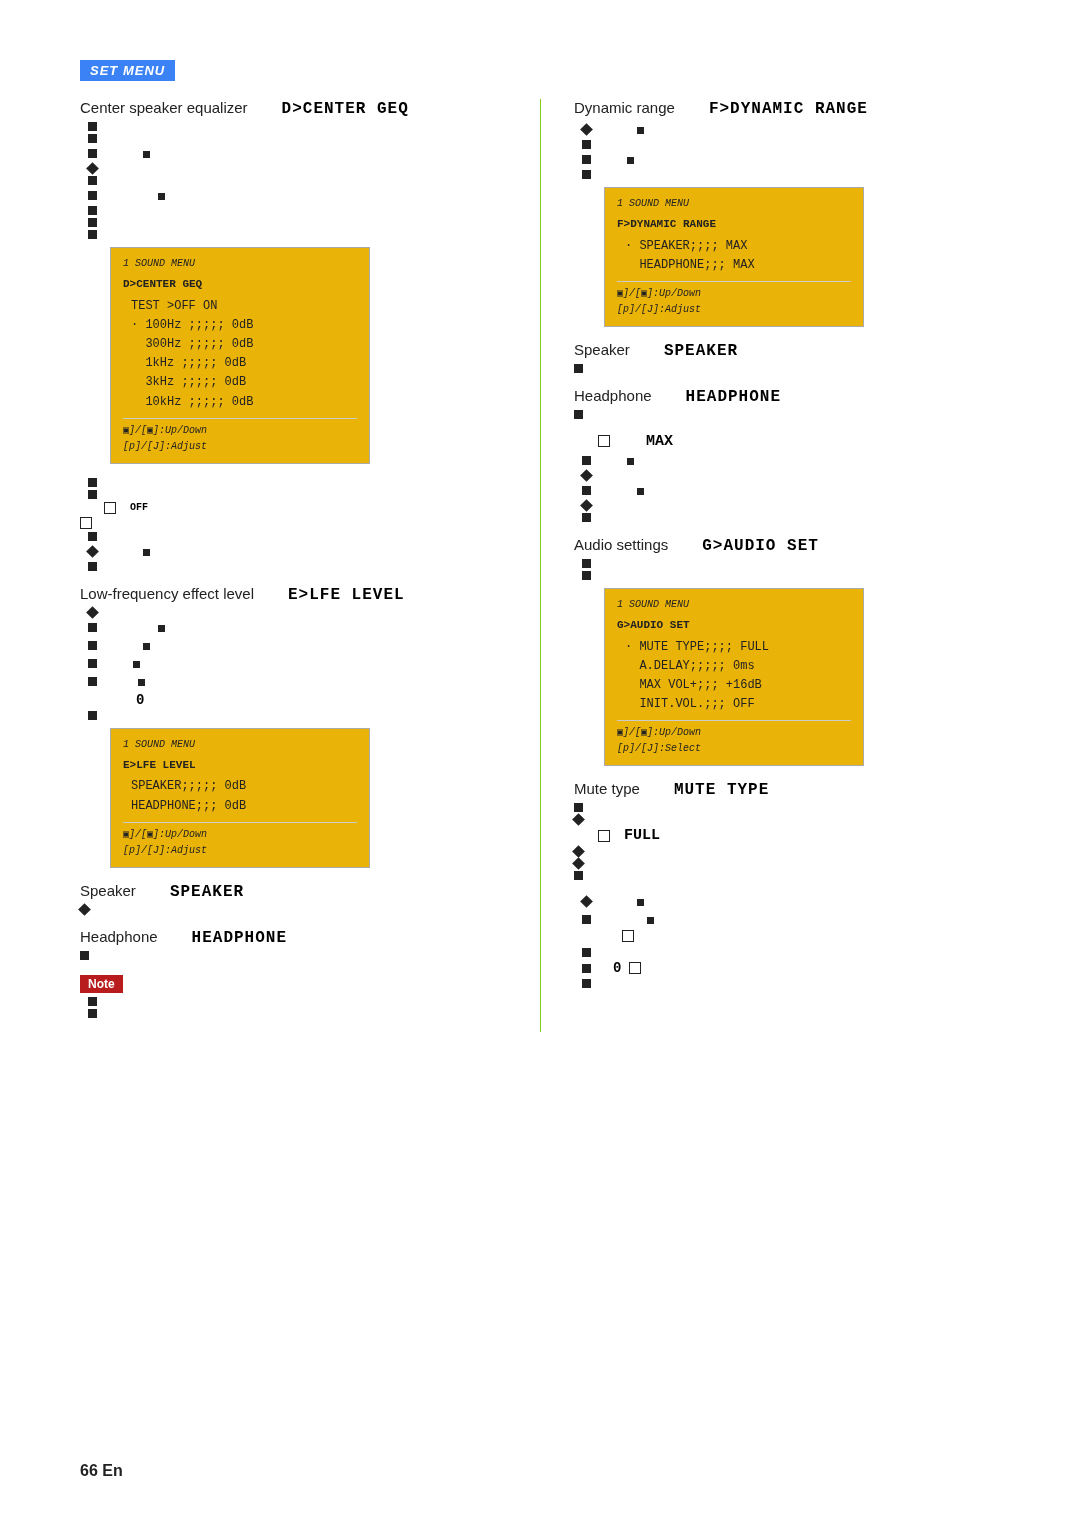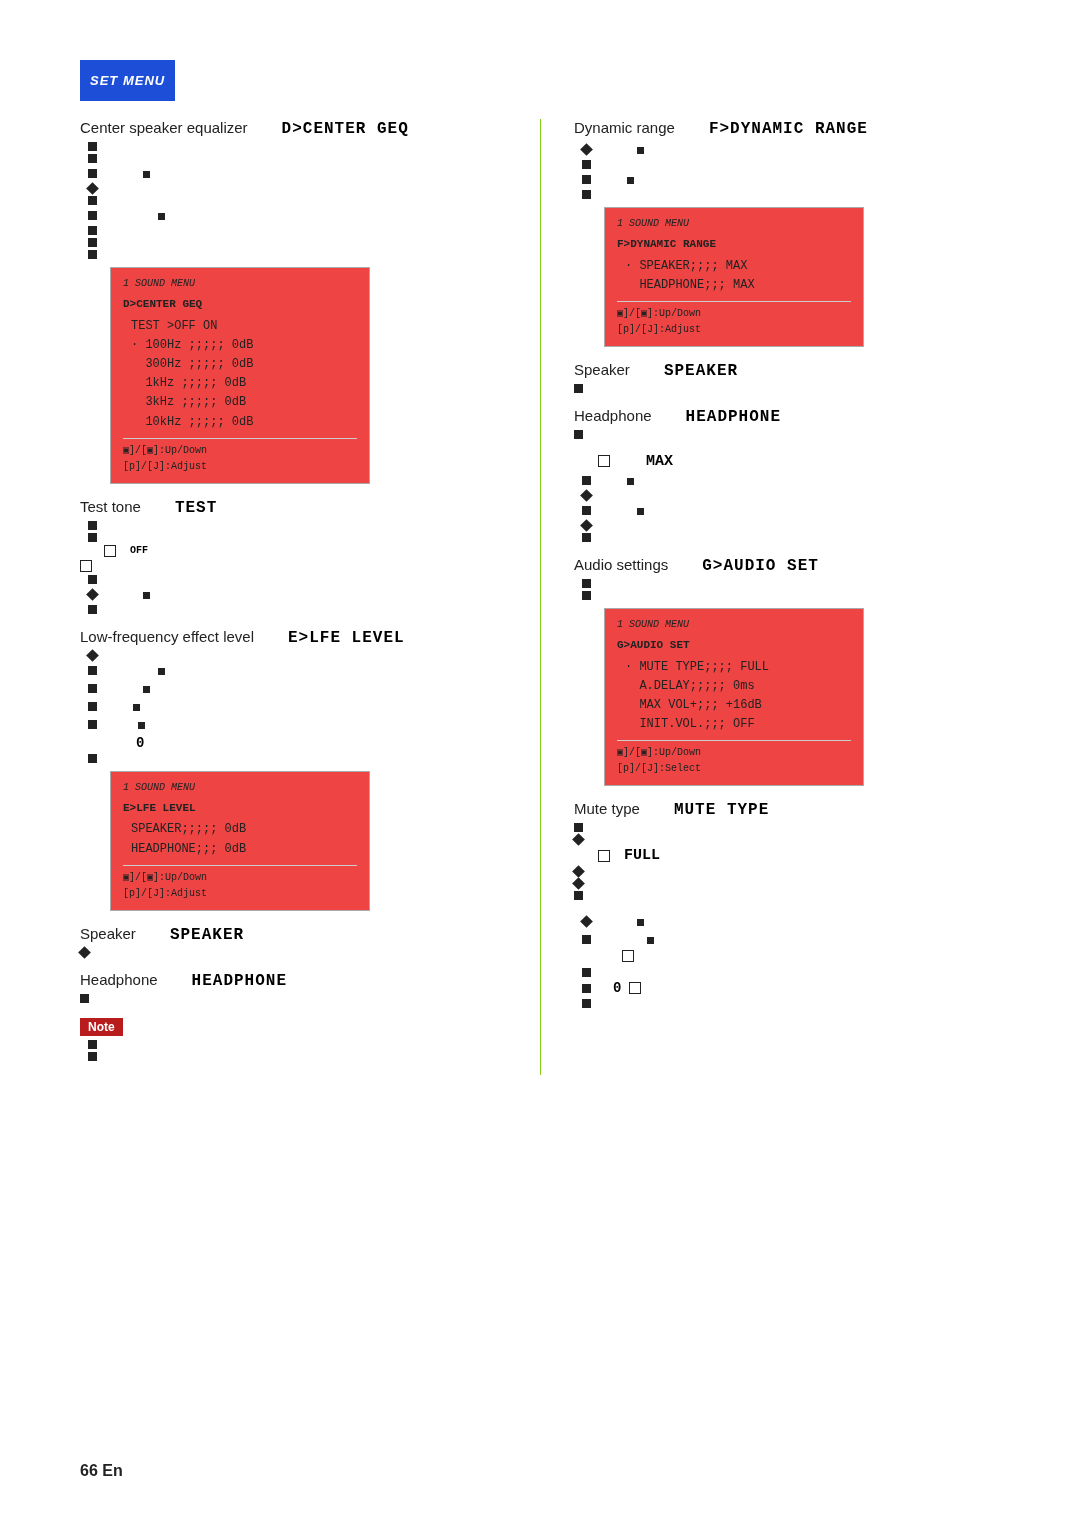--- a/index.html
+++ b/index.html
@@ -13,26 +13,26 @@
     }
 
     .page {
       width: 1080px;
       min-height: 1528px;
       padding: 60px 80px 80px 80px;
       position: relative;
     }
 
     .set-menu-bar {
-      background: #1d4ed8;
+      background: #3b82f6;
       color: #fff;
       font-size: 13px;
       font-weight: bold;
       font-style: italic;
-      padding: 13px 10px;
+      padding: 3px 10px;
       margin-bottom: 18px;
       display: inline-block;
       letter-spacing: 1px;
     }
 
     .two-col {
       display: flex;
       gap: 0;
       width: 100%;
     }
@@ -110,21 +110,21 @@
     }
 
     .inset-box {
       border: 1px solid #aaa;
       padding: 8px 12px;
       margin: 8px 16px 8px 30px;
       font-size: 11px;
       font-family: 'Courier New', monospace;
       line-height: 1.6;
       color: #222;
-      background: #ef4444;
+      background: #eab308;
       max-width: 260px;
     }
 
     .inset-box .box-header {
       font-size: 10px;
       margin-bottom: 4px;
       font-style: italic;
     }
 
     .inset-box .box-code {
@@ -136,20 +136,21 @@
     .inset-box .box-item {
       font-size: 12px;
       margin-left: 8px;
     }
 
     .inset-box .box-nav {
       font-size: 10px;
       margin-top: 6px;
       border-top: 1px solid #ccc;
       padding-top: 4px;
+      font-style: italic;
     }
 
     .note-badge {
       background: #b91c1c;
       color: #fff;
       font-size: 12px;
       font-weight: bold;
       padding: 2px 8px;
       display: inline-block;
       margin-bottom: 4px;
@@ -239,24 +240,20 @@
           <div class="box-item">· 100Hz ;;;;;  0dB</div>
           <div class="box-item">&nbsp; 300Hz ;;;;;  0dB</div>
           <div class="box-item">&nbsp; 1kHz  ;;;;;  0dB</div>
           <div class="box-item">&nbsp; 3kHz  ;;;;;  0dB</div>
           <div class="box-item">&nbsp; 10kHz ;;;;;  0dB</div>
           <div class="box-nav">▣]/[▣]:Up/Down<br>[p]/[J]:Adjust</div>
         </div>
       </div>
 
       <div class="section subsection">
-        <div class="section-title-row">
-          <span class="section-label">Test tone</span>
-          <span class="large-code">TEST</span>
-        </div>
         <div class="bullet-lines">
           <div class="bullet-line">
               <span class="sq"></span>
             </div>
           <div class="bullet-line">
               <span class="sq"></span>
             </div>
         </div>
         <div class="bullet-line indent">
           <span class="checkbox"></span>

